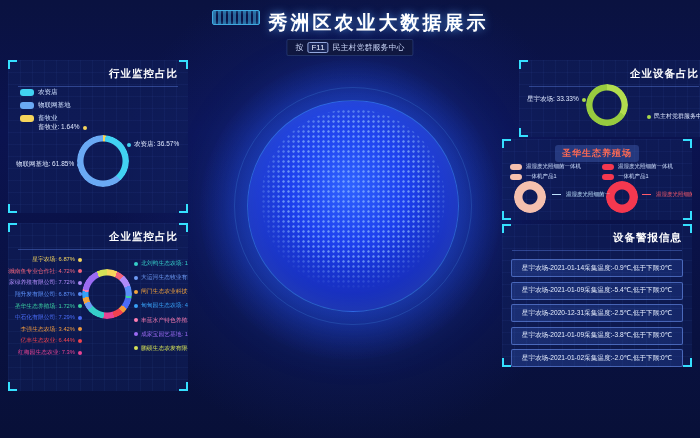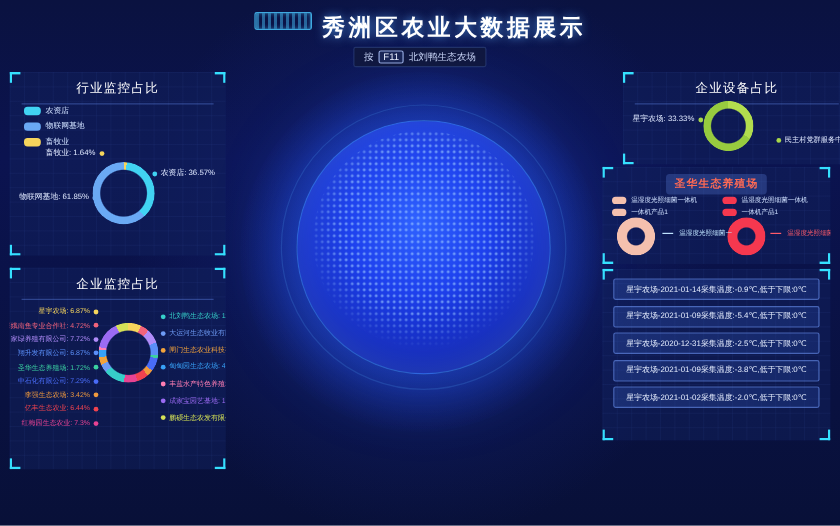--- a/index.html
+++ b/index.html
@@ -40,21 +40,21 @@
       linear-gradient(rgba(90,130,230,.06) 1px,transparent 1px),
       linear-gradient(90deg,rgba(90,130,230,.06) 1px,transparent 1px),
       rgba(17,33,92,.52);
     background-size:12px 12px,12px 12px,auto;}
   .panel::before,.panel::after,.bc::before,.bc::after{content:"";position:absolute;width:7px;height:7px;z-index:3;}
   .panel::before{left:0;top:0;border-left:2px solid #35e0ff;border-top:2px solid #35e0ff;}
   .panel::after{right:0;top:0;border-right:2px solid #35e0ff;border-top:2px solid #35e0ff;}
   .bc::before{left:0;bottom:0;border-left:2px solid #35e0ff;border-bottom:2px solid #35e0ff;}
   .bc::after{right:0;bottom:0;border-right:2px solid #35e0ff;border-bottom:2px solid #35e0ff;}
   .bc{position:absolute;inset:0;pointer-events:none;}
-  .ptitle{margin:0 10px;padding:7px 0 5px;font-size:10.5px;font-weight:normal;text-align:center;letter-spacing:1px;
+  .ptitle{margin:0 10px;padding:7px 0 5px;font-size:10.5px;font-weight:bold;text-align:right;letter-spacing:1px;
     border-bottom:1px solid rgba(110,150,255,.35);}
   .p1{left:8px;top:60px;width:180px;height:153px;}
   .p2{left:8px;top:223px;width:180px;height:168px;}
   .p3{left:519px;top:60px;width:190px;height:77px;}
   .p4{left:502px;top:139px;width:190px;height:81px;}
   .p5{left:502px;top:224px;width:190px;height:143px;}
   
   .donut{position:absolute;border-radius:50%;}
   .d1{left:69px;top:75px;width:52px;height:52px;box-shadow:0 0 12px rgba(80,190,255,.35);
     -webkit-mask:radial-gradient(circle,transparent 0 19px,#000 20px);mask:radial-gradient(circle,transparent 0 19px,#000 20px);}
@@ -112,21 +112,21 @@
 <div class="glow"></div>
 <div class="globe"></div>
 
 <div class="header">
   <span class="logo"></span>
   <span class="title">秀洲区农业大数据展示</span>
 </div>
 <div class="hint">
   <span>按</span>
   <span class="key">F11</span>
-  <span>北刘鸭生态农场</span>
+  <span>民主村党群服务中心</span>
 </div>
 
 <section class="panel p1">
   <div class="bc"></div>
   <h2 class="ptitle">行业监控占比</h2>
   <ul class="legend">
       <li class="lg-item i0">
       <i class="sw" style="background: rgb(65, 211, 242);"></i>
       <span>农资店</span>
     </li>
@@ -268,20 +268,21 @@
     </li>
     </ul>
   <div class="donut d4 dl" style="background: conic-gradient(rgb(245, 192, 174) 0%, rgb(245, 192, 174) 100%);"></div>
   <div class="donut d4 dr" style="background: conic-gradient(rgb(245, 56, 79) 0%, rgb(245, 56, 79) 100%);"></div>
   <span class="co cl">温湿度光照细菌一</span>
   <span class="co cr">温湿度光照细菌一</span>
 </section>
 
 <section class="panel p5">
   <div class="bc"></div>
+  <h2 class="ptitle">设备警报信息</h2>
   <ul class="alarms">
       <li class="alarm i0">星宇农场-2021-01-14采集温度:-0.9℃,低于下限:0℃</li>
       <li class="alarm i1">星宇农场-2021-01-09采集温度:-5.4℃,低于下限:0℃</li>
       <li class="alarm i2">星宇农场-2020-12-31采集温度:-2.5℃,低于下限:0℃</li>
       <li class="alarm i3">星宇农场-2021-01-09采集温度:-3.8℃,低于下限:0℃</li>
       <li class="alarm i4">星宇农场-2021-01-02采集温度:-2.0℃,低于下限:0℃</li>
     </ul>
 </section>
 
 </body></html>

